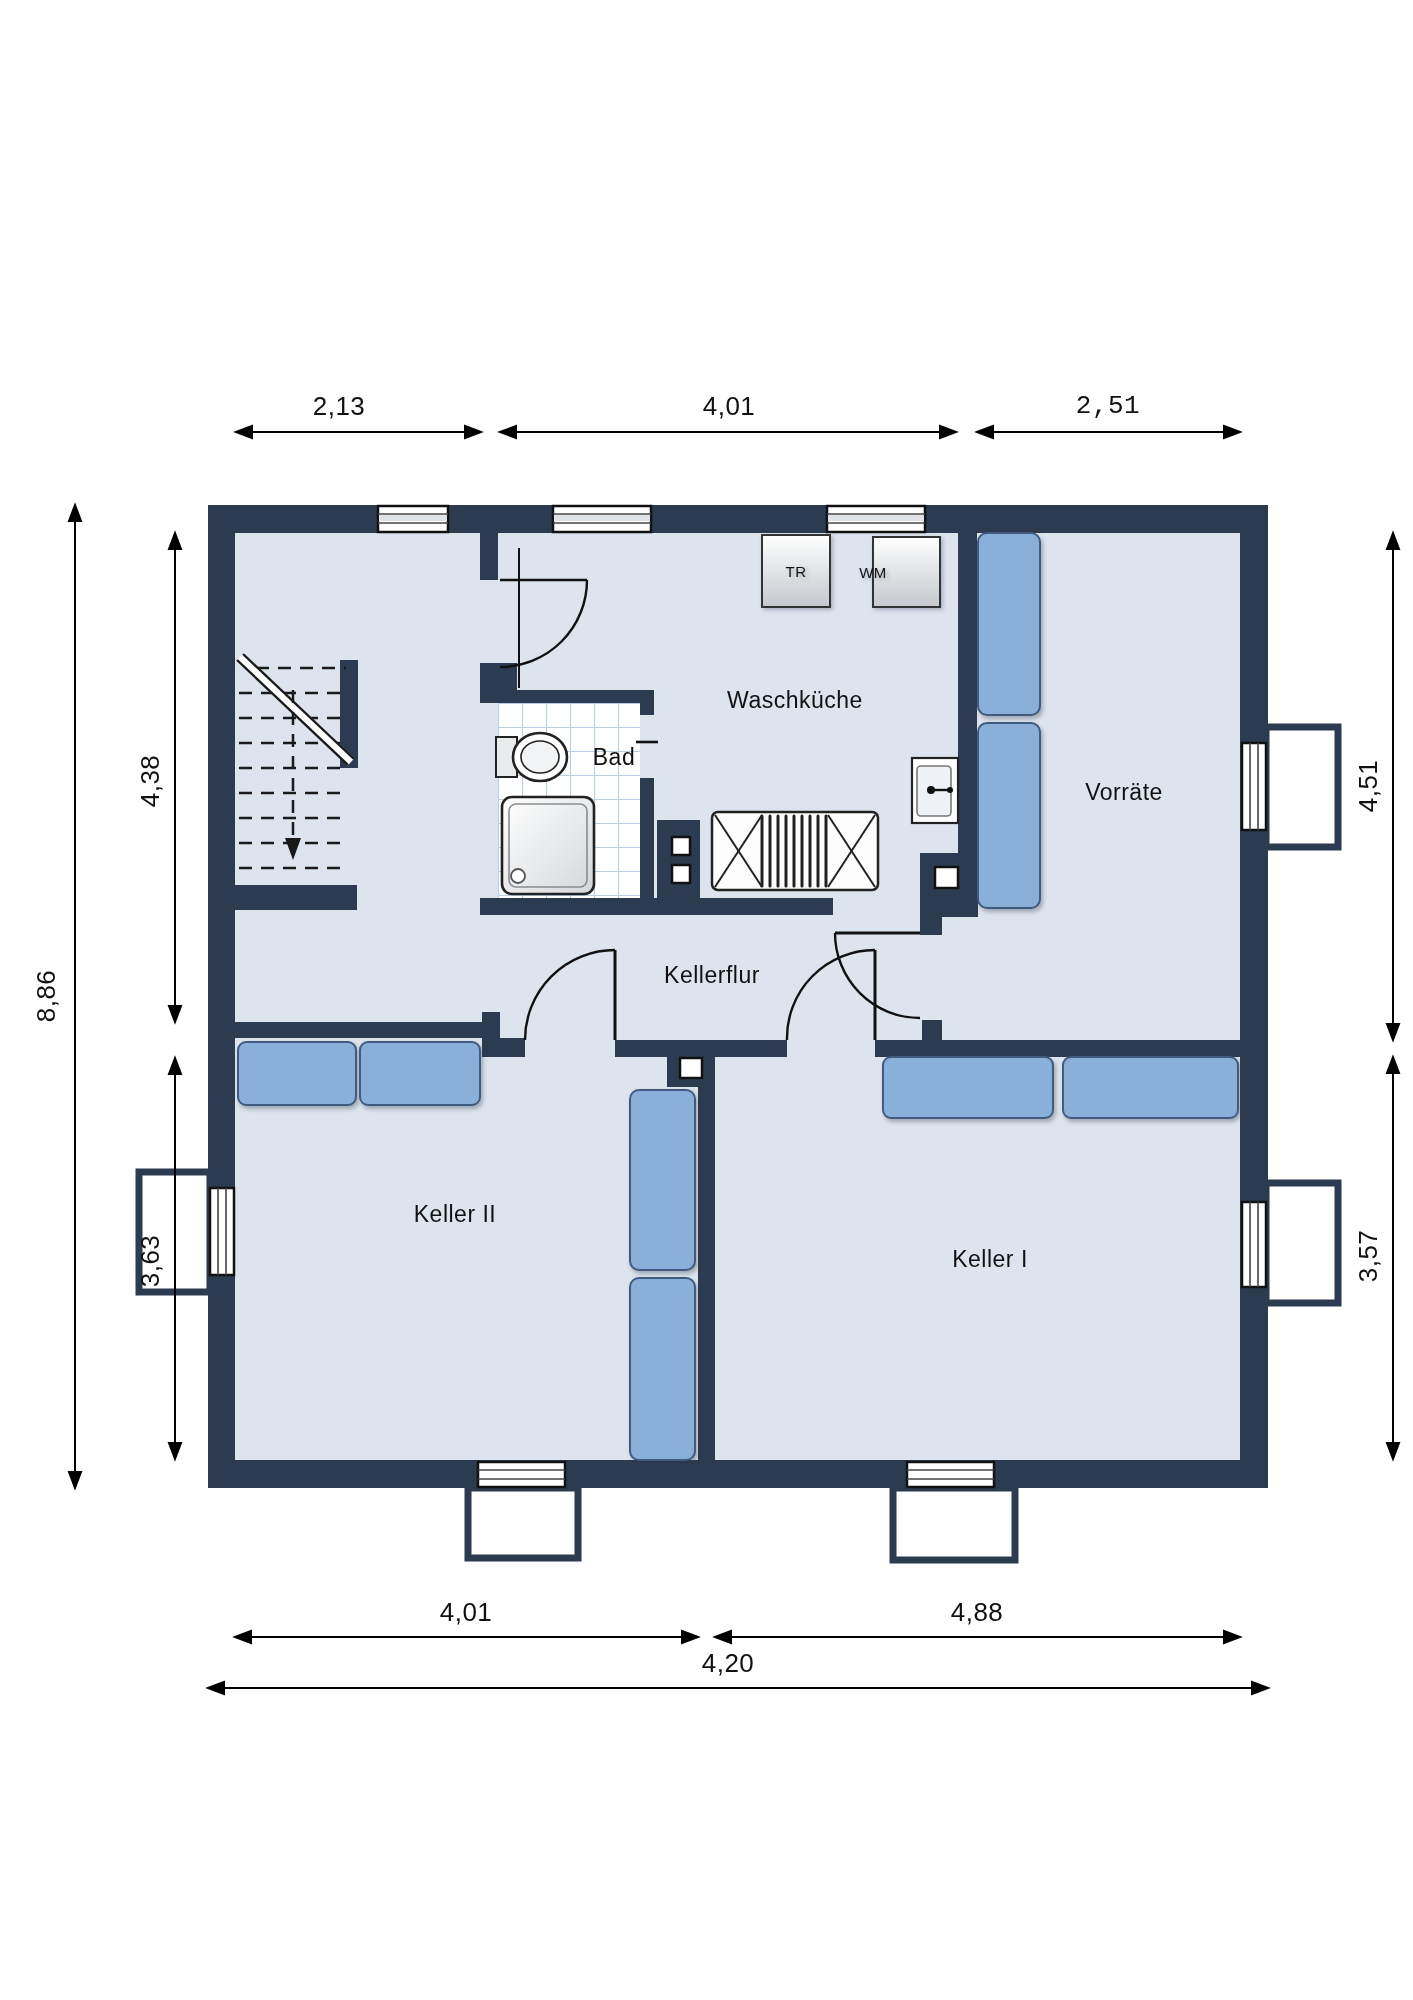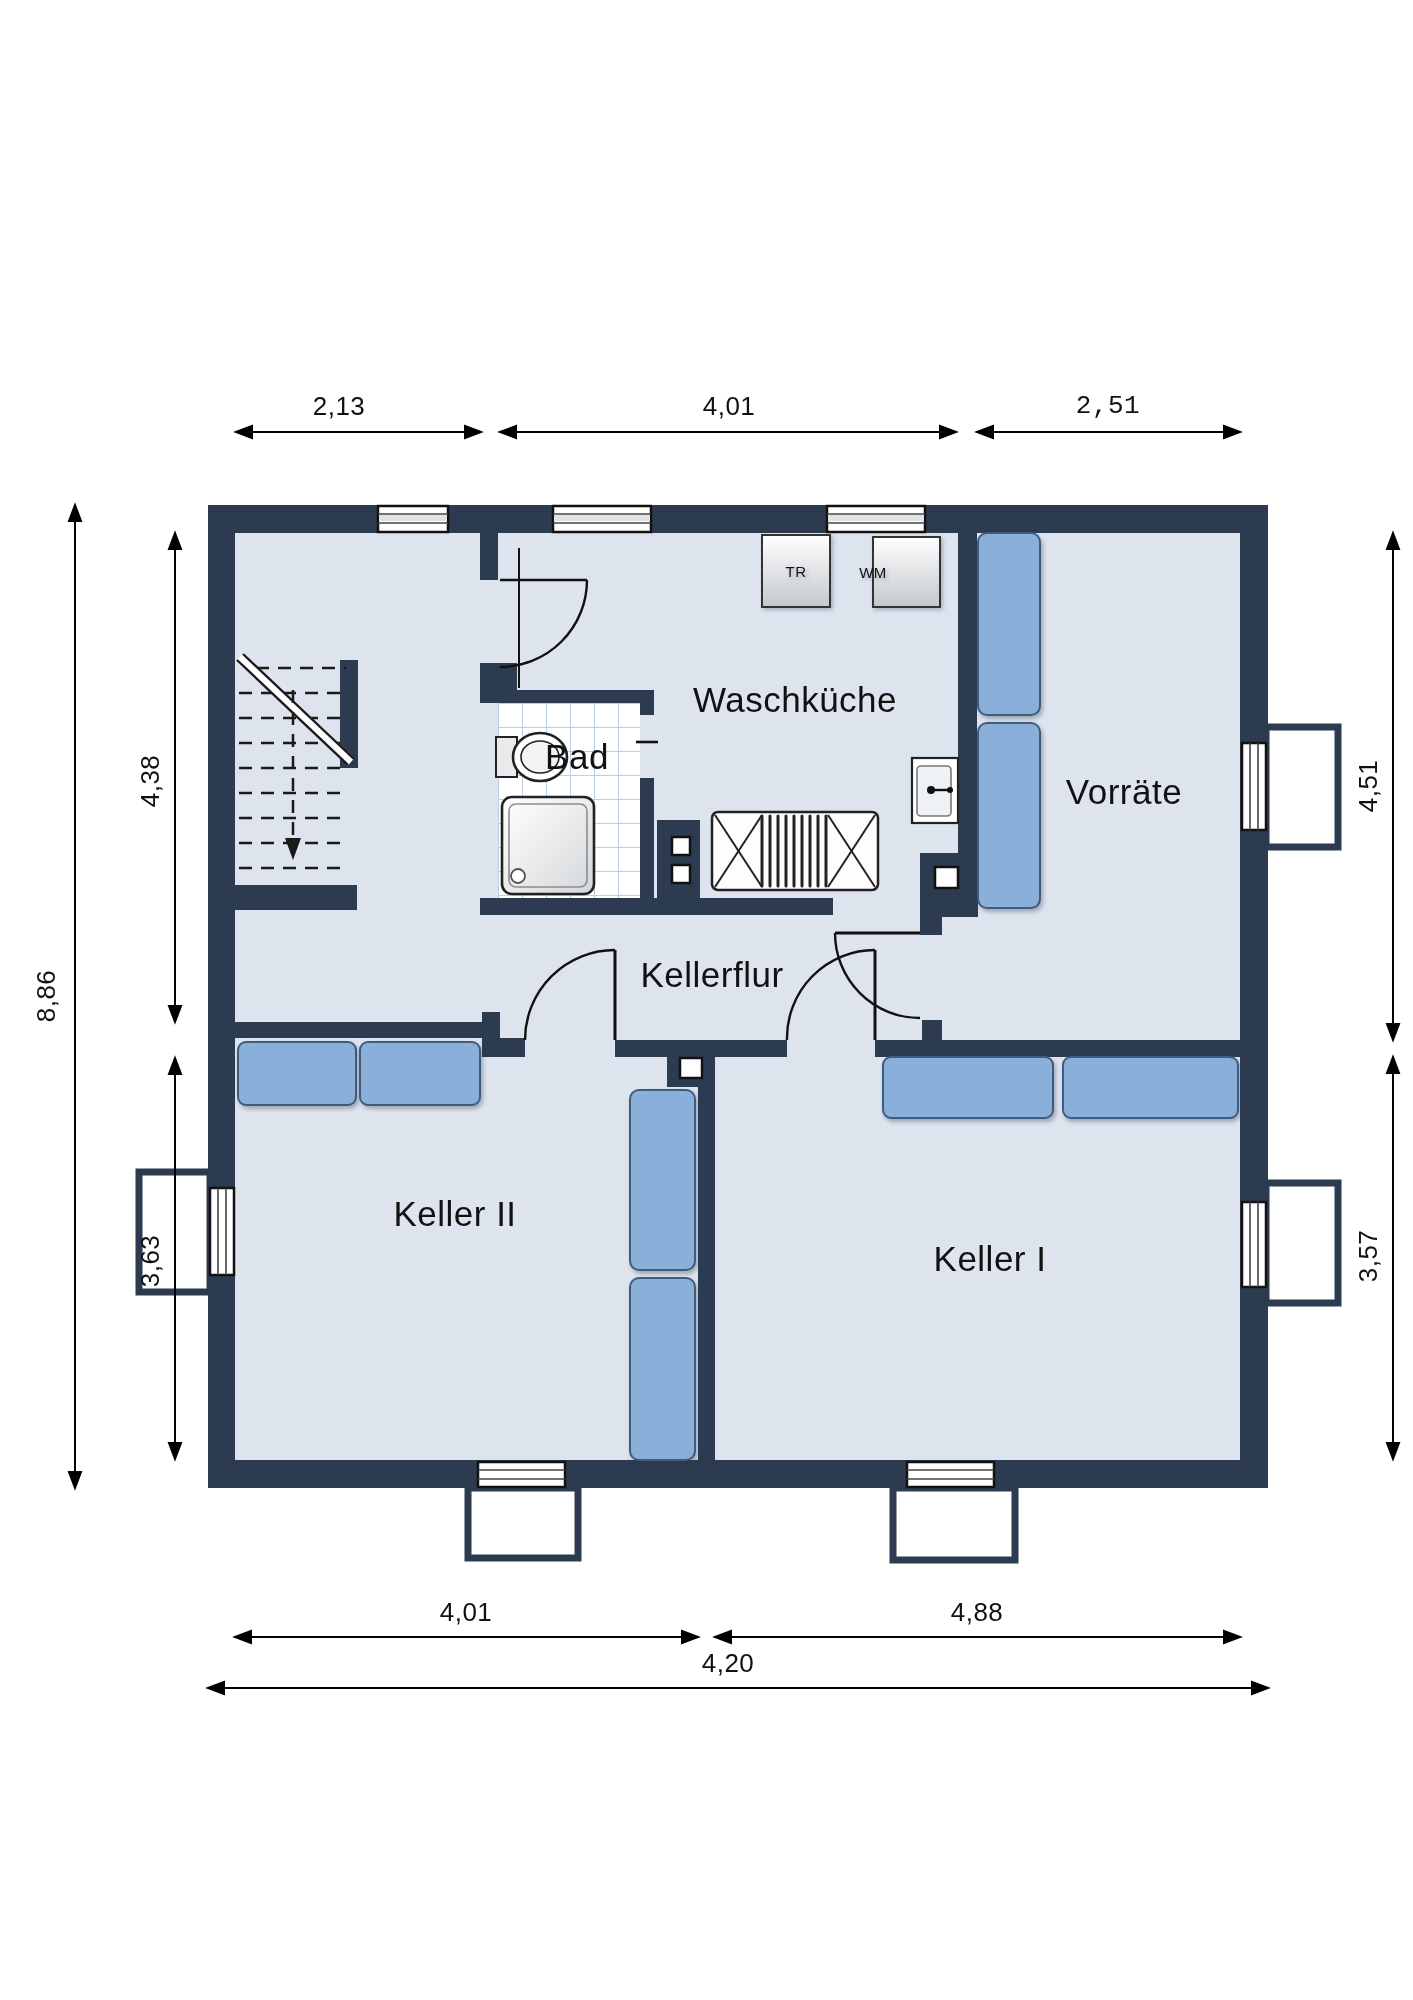--- a/index.html
+++ b/index.html
@@ -9,21 +9,21 @@
     background:#ffffff;
     font-family:"Liberation Sans", sans-serif;
     overflow:hidden;
   }
   svg.plan{position:absolute;left:0;top:0;}
   .lbl{
     position:absolute;
     transform:translate(-50%,-50%);
     white-space:nowrap;
     color:#111;
-    font-size:35px;
+    font-size:23px;
     letter-spacing:0.5px;
   }
   .lbl.dim{font-size:26px;}
   .lbl.v{transform:translate(-50%,-50%) rotate(-90deg);}
   .lbl.appl{font-size:15px;}
   .shelf{filter:drop-shadow(2px 3px 2px rgba(40,55,75,0.35));}
   .appl{filter:drop-shadow(2px 2px 2px rgba(40,55,75,0.3));}
 </style>
 </head>
 <body>
@@ -274,21 +274,21 @@
     <line x1="1393" y1="533" x2="1393" y2="1040"></line>
     <polygon points="1393,533 1387,549 1399,549"></polygon>
         <polygon points="1393,1040 1387,1024 1399,1024"></polygon>
     <line x1="1393" y1="1057" x2="1393" y2="1459"></line>
     <polygon points="1393,1057 1387,1073 1399,1073"></polygon>
         <polygon points="1393,1459 1387,1443 1399,1443"></polygon>
   </g>
 </svg>
 
 <div class="lbl" style="left:795px;top:700px;">Waschküche</div>
-<div class="lbl" style="left:577px;top:757px;">Bad</div>
+<div class="lbl" style="left:614px;top:757px;">Bad</div>
 <div class="lbl" style="left:1124px;top:792px;">Vorräte</div>
 <div class="lbl" style="left:712px;top:975px;">Kellerflur</div>
 <div class="lbl" style="left:455px;top:1214px;">Keller II</div>
 <div class="lbl" style="left:990px;top:1259px;">Keller I</div>
 
 <div class="lbl appl" style="left:796px;top:571px;">TR</div>
 <div class="lbl appl" style="left:873px;top:572px;">WM</div>
 
 <div class="lbl dim" style="left:339px;top:406px;">2,13</div>
 <div class="lbl dim" style="left:729px;top:406px;">4,01</div>

